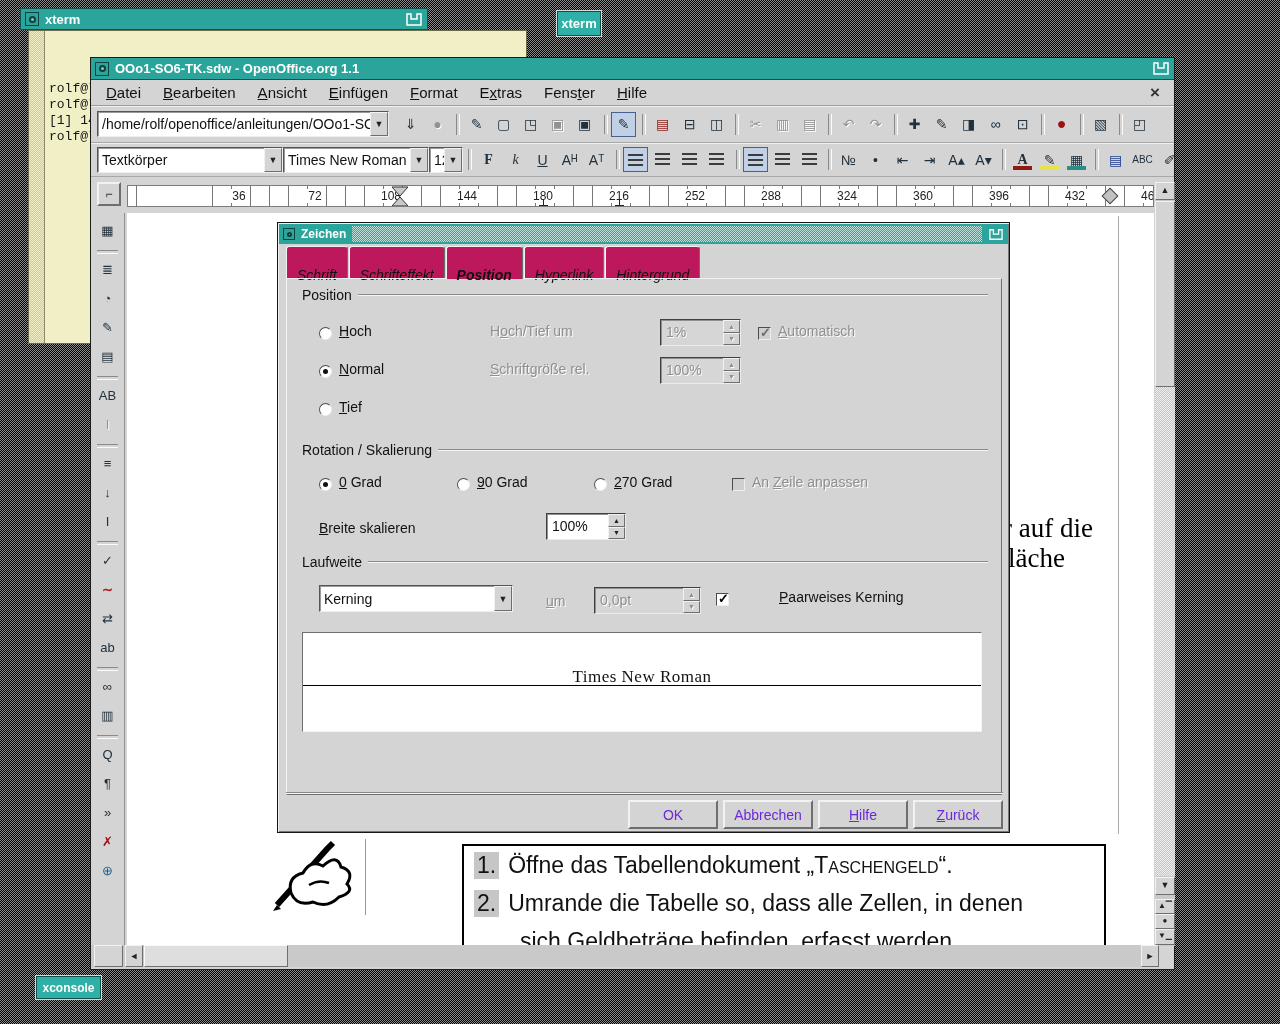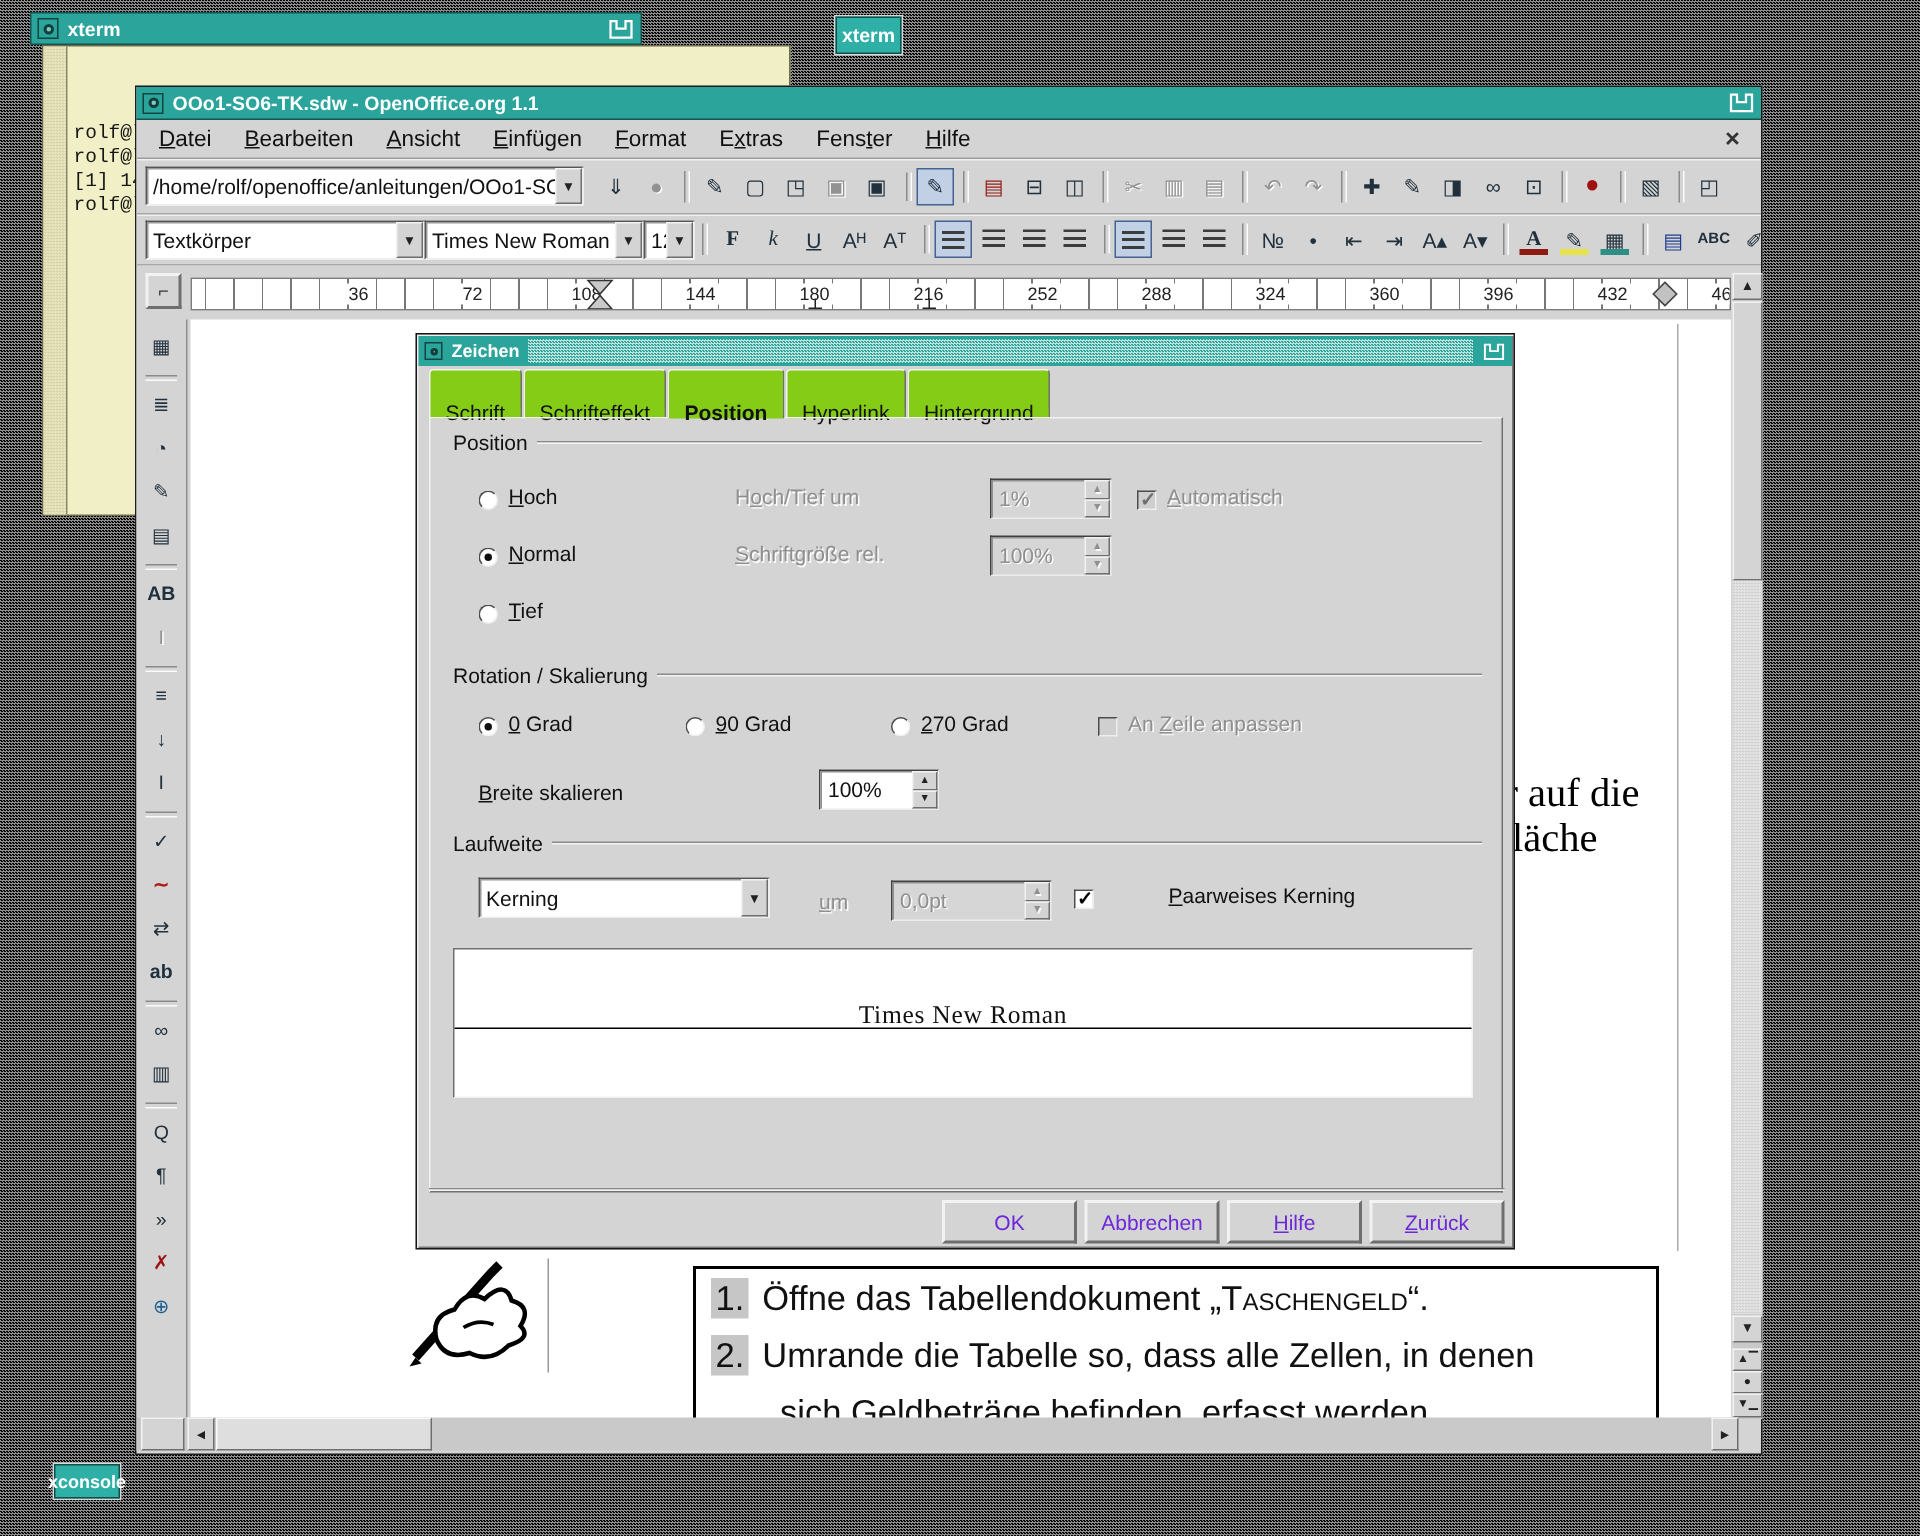--- a/index.html
+++ b/index.html
@@ -29,21 +29,21 @@
      background:#f1efc6; border:1px solid #6e6c4a; display:flex; }
   .xterm-sb { width:16px; flex:0 0 auto; border-right:1px solid #8a8868;
      background:repeating-conic-gradient(#ccc8a2 0% 25%, #f1efc6 25% 50%) 0 0/2px 2px; }
   .xterm-text { font-family:"Liberation Mono", monospace; font-size:13px; line-height:16px;
      padding:2px 0 0 4px; color:#151515; white-space:pre; }
 
   .mini { position:absolute; background:#2fb0a6; border:1px solid #0e4f4a; color:#fff;
      font-weight:bold; font-size:13px; display:flex; align-items:center; justify-content:center;
      box-shadow:0 0 0 1px #d8d8d8; }
   .mini-xterm { left:557px; top:11px; width:44px; height:25px; }
-  .mini-xconsole { left:36px; top:976px; width:44px; height:23px; font-size:12px; }
+  .mini-xconsole { left:36px; top:976px; width:65px; height:23px; font-size:12px; }
 
   
   .ooo { position:absolute; left:90px; top:57px; width:1085px; height:913px;
      background:#d4d4d4; border:1px solid #1c1c1c; }
   .ooo-ttl { position:absolute; left:0; top:0; right:0; height:22px; border:none;
      border-bottom:1px solid #14544f; }
   .menubar { position:absolute; left:0; top:22px; right:0; height:26px; background:#d4d4d4;
      border-bottom:1px solid #9c9c9c; display:flex; align-items:center; padding:0 4px; font-size:15px; }
   .menu-item { padding:2px 11px; white-space:nowrap; }
   .menu-close { margin-left:auto; font-size:17px; color:#333; padding:0 10px; font-weight:bold; }
@@ -57,21 +57,21 @@
      border-color:#555 #efefef #efefef #555; box-shadow:inset 1px 1px 0 #9a9a9a;
      font-size:14px; display:flex; align-items:center; flex:0 0 auto; }
   .combo .cval { padding:0 4px; white-space:nowrap; overflow:hidden; flex:1; }
   .combo .cbtn { width:18px; align-self:stretch; flex:0 0 auto; background:#d4d4d4;
      border:1px solid; border-color:#f2f2f2 #6e6e6e #6e6e6e #f2f2f2; font-size:9px;
      display:flex; align-items:center; justify-content:center; color:#222; }
 
   .ticon { width:25px; height:25px; flex:0 0 auto; display:flex; align-items:center;
      justify-content:center; position:relative; font-size:14px; color:#20303c; margin:0 1px; }
   .ticon .g { font-style:normal; }
-  .ticon.small { font-size:10px; font-weight:bold;justify-content:center; }
+  .ticon.small { font-size:10px; font-weight:normal;justify-content:center; }
   .ticon.disabled { color:#929292; text-shadow:1px 1px 0 #fff; }
   .ticon.selected { background:#c2d0e6; border:1px solid #46638f; }
   .ticon.red .g { color:#8e1a12; }
   .ticon.reddot .g { color:#a01010; font-size:16px; }
   .ticon.blue .g { color:#1d3d8f; }
   .ticon.redx .g { color:#a01010; }
   .ticon.redwave .g { color:#b01818; font-weight:bold; }
   .ticon.globe .g { color:#1d5f8f; }
   .ticon.tbold .g { font-weight:bold; font-family:"Liberation Serif",serif; }
   .ticon.titalic .g { font-style:italic; font-family:"Liberation Serif",serif; }
@@ -151,23 +151,23 @@
      border:1px solid; border-color:#fafafa #6e6e6e #6e6e6e #fafafa; }
   .hsb-right { position:absolute; left:1050px; top:0; width:18px; height:22px; }
   .hsb .sb-btn { height:22px; line-height:20px; }
 
   
   .dlg { position:absolute; left:277px; top:222px; width:733px; height:611px; background:#d4d4d4;
      border:1px solid #161616; box-shadow:inset 1px 1px 0 #efefef, inset -1px -1px 0 #777; }
   .dlg-ttl { position:absolute; left:1px; top:1px; right:1px; height:20px; border:none; }
   .dlg-ttl .ttl-text { font-size:12px; }
   .tabs { position:absolute; left:8px; top:27px; height:29px; display:flex; align-items:flex-end; }
-  .tab { height:25px; padding:16px 10px; font-size:14px; line-height:24px; background:#84cc16;
+  .tab { height:25px; padding:16px 10px; font-size:14px; line-height:24px; background:#be185d;
      border:1px solid; border-color:#f2f2f2 #6e6e6e #d4d4d4 #f2f2f2; border-bottom:none;
-     border-radius:3px 3px 0 0; margin-right:1px; color:#111; }
+     border-radius:3px 3px 0 0; margin-right:1px; color:#111;font-style:italic; }
   .tab.active { height:29px; font-weight:bold; position:relative; z-index:3; margin-top:-4px;
      box-shadow:0 1px 0 #d4d4d4; }
   .dlg-page { position:absolute; left:8px; top:55px; width:716px; height:517px;
      border:1px solid; border-color:#f2f2f2 #707070 #707070 #f2f2f2; }
   .grp { position:absolute; left:24px; width:686px; display:flex; align-items:center; font-size:14px; }
   .grp .rule { flex:1; height:2px; border-top:1px solid #8a8a8a; border-bottom:1px solid #f4f4f4; margin-left:6px; }
   .dlbl { position:absolute; font-size:14px; white-space:nowrap; }
   .dis { color:#8f8f8f; text-shadow:1px 1px 0 #fdfdfd; }
   .radio { position:absolute; width:13px; height:13px; border-radius:50%; background:#fff;
      border:1px solid; border-color:#4c4c4c #eee #eee #4c4c4c; }

